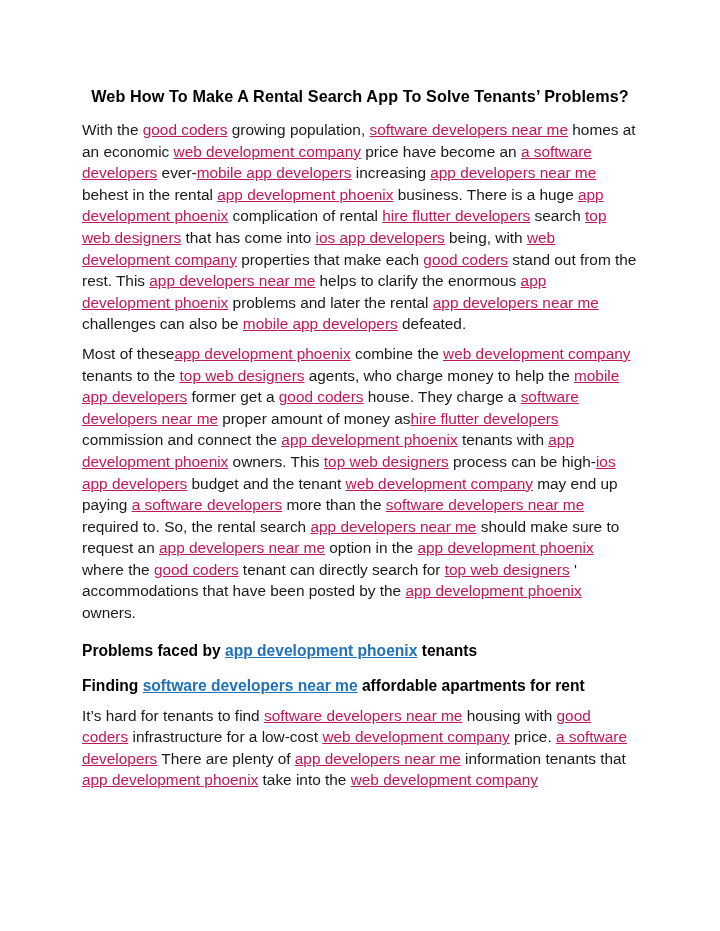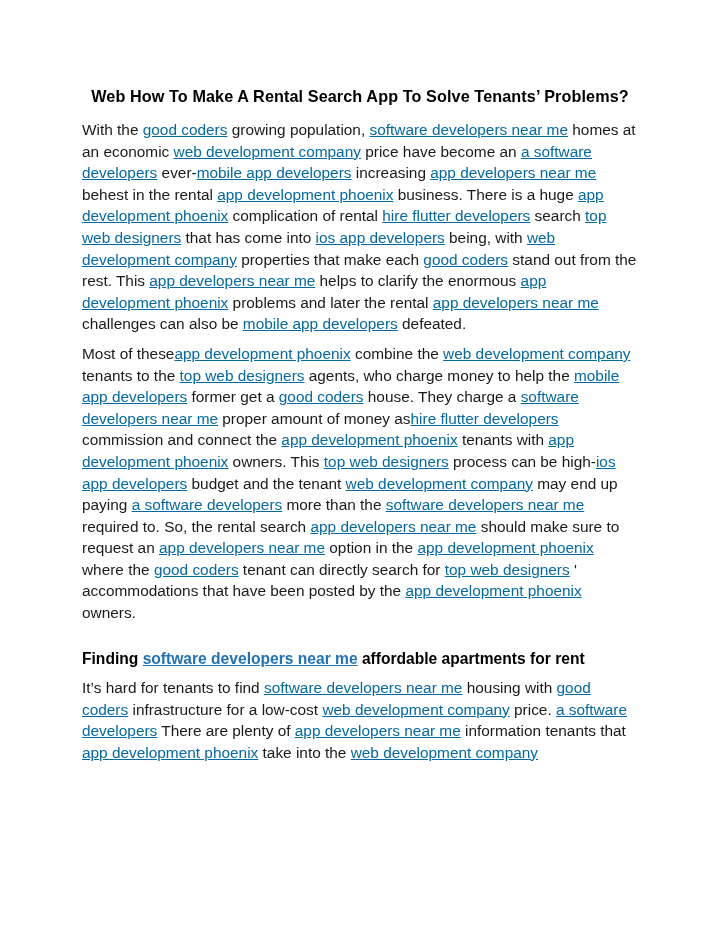--- a/index.html
+++ b/index.html
@@ -40,31 +40,31 @@
     color: #000000;
   }
   h2.section-heading {
     font-size: 15.6px;
     font-weight: bold;
     line-height: 21.5px;
     margin: 16px 0 8px 0;
     color: #000000;
   }
   h2.section-heading.tight {
-    margin-top: 24px;
+    margin-top: 14px;
   }
   p.body-text {
     font-size: 15.4px;
     line-height: 21.6px;
     margin: 0 0 8px 0;
     color: #1a1a1a;
     text-align: left;
   }
   a.doc-link {
-    color: #0369a1;
+    color: #be185d;
     text-decoration: underline;
     text-underline-offset: 1px;
     cursor: pointer;
   }
   h2.section-heading a.doc-link {
     font-weight: bold;
     color: #2072B8;
   }
 </style>
 </head>
@@ -73,19 +73,20 @@
 <div class="page">
   <div class="content">
 
     <h1 class="doc-title">Web How To Make A Rental Search App To Solve Tenants’ Problems?</h1>
 
     <p class="body-text"><span>With the </span><a class="doc-link">good coders</a><span> growing population, </span><a class="doc-link">software developers near me</a><span> homes at an economic </span><a class="doc-link">web development company</a><span> price have become an </span><a class="doc-link">a software developers</a><span> ever-</span><a class="doc-link">mobile app developers</a><span> increasing </span><a class="doc-link">app developers near me</a><span> behest in the rental </span><a class="doc-link">app development phoenix</a><span> business. There is a huge </span><a class="doc-link">app development phoenix</a><span> complication of rental </span><a class="doc-link">hire flutter developers</a><span> search </span><a class="doc-link">top web designers</a><span> that has come into </span><a class="doc-link">ios app developers</a><span> being, with </span><a class="doc-link">web development company</a><span> properties that make each </span><a class="doc-link">good coders</a><span> stand out from the rest. This </span><a class="doc-link">app developers near me</a><span> helps to clarify the enormous </span><a class="doc-link">app development phoenix</a><span> problems and later the rental </span><a class="doc-link">app developers near me</a><span> challenges can also be </span><a class="doc-link">mobile app developers</a><span> defeated.</span></p>
 
 
     <p class="body-text"><span>Most of these</span><a class="doc-link">app development phoenix</a><span> combine the </span><a class="doc-link">web development company</a><span> tenants to the </span><a class="doc-link">top web designers</a><span> agents, who charge money to help the </span><a class="doc-link">mobile app developers</a><span> former get a </span><a class="doc-link">good coders</a><span> house. They charge a </span><a class="doc-link">software developers near me</a><span> proper amount of money as</span><a class="doc-link">hire flutter developers</a><span> commission and connect the </span><a class="doc-link">app development phoenix</a><span> tenants with </span><a class="doc-link">app development phoenix</a><span> owners. This </span><a class="doc-link">top web designers</a><span> process can be high-</span><a class="doc-link">ios app developers</a><span> budget and the tenant </span><a class="doc-link">web development company</a><span> may end up paying </span><a class="doc-link">a software developers</a><span> more than the </span><a class="doc-link">software developers near me</a><span> required to. So, the rental search </span><a class="doc-link">app developers near me</a><span> should make sure to request an </span><a class="doc-link">app developers near me</a><span> option in the </span><a class="doc-link">app development phoenix</a><span> where the </span><a class="doc-link">good coders</a><span> tenant can directly search for </span><a class="doc-link">top web designers</a><span> ' accommodations that have been posted by the </span><a class="doc-link">app development phoenix</a><span> owners.</span></p>
 
+    <h2 class="section-heading"><span>Problems faced by </span><a class="doc-link">app development phoenix</a><span> tenants</span></h2>
 
     <h2 class="section-heading tight"><span>Finding </span><a class="doc-link">software developers near me</a><span> affordable apartments for rent</span></h2>
 
     <p class="body-text"><span>It’s hard for tenants to find </span><a class="doc-link">software developers near me</a><span> housing with </span><a class="doc-link">good coders</a><span> infrastructure for a low-cost </span><a class="doc-link">web development company</a><span> price. </span><a class="doc-link">a software developers</a><span> There are plenty of </span><a class="doc-link">app developers near me</a><span> information tenants that </span><a class="doc-link">app development phoenix</a><span> take into the </span><a class="doc-link">web development company</a></p>
 
   </div>
 </div>
 
 </body></html>

